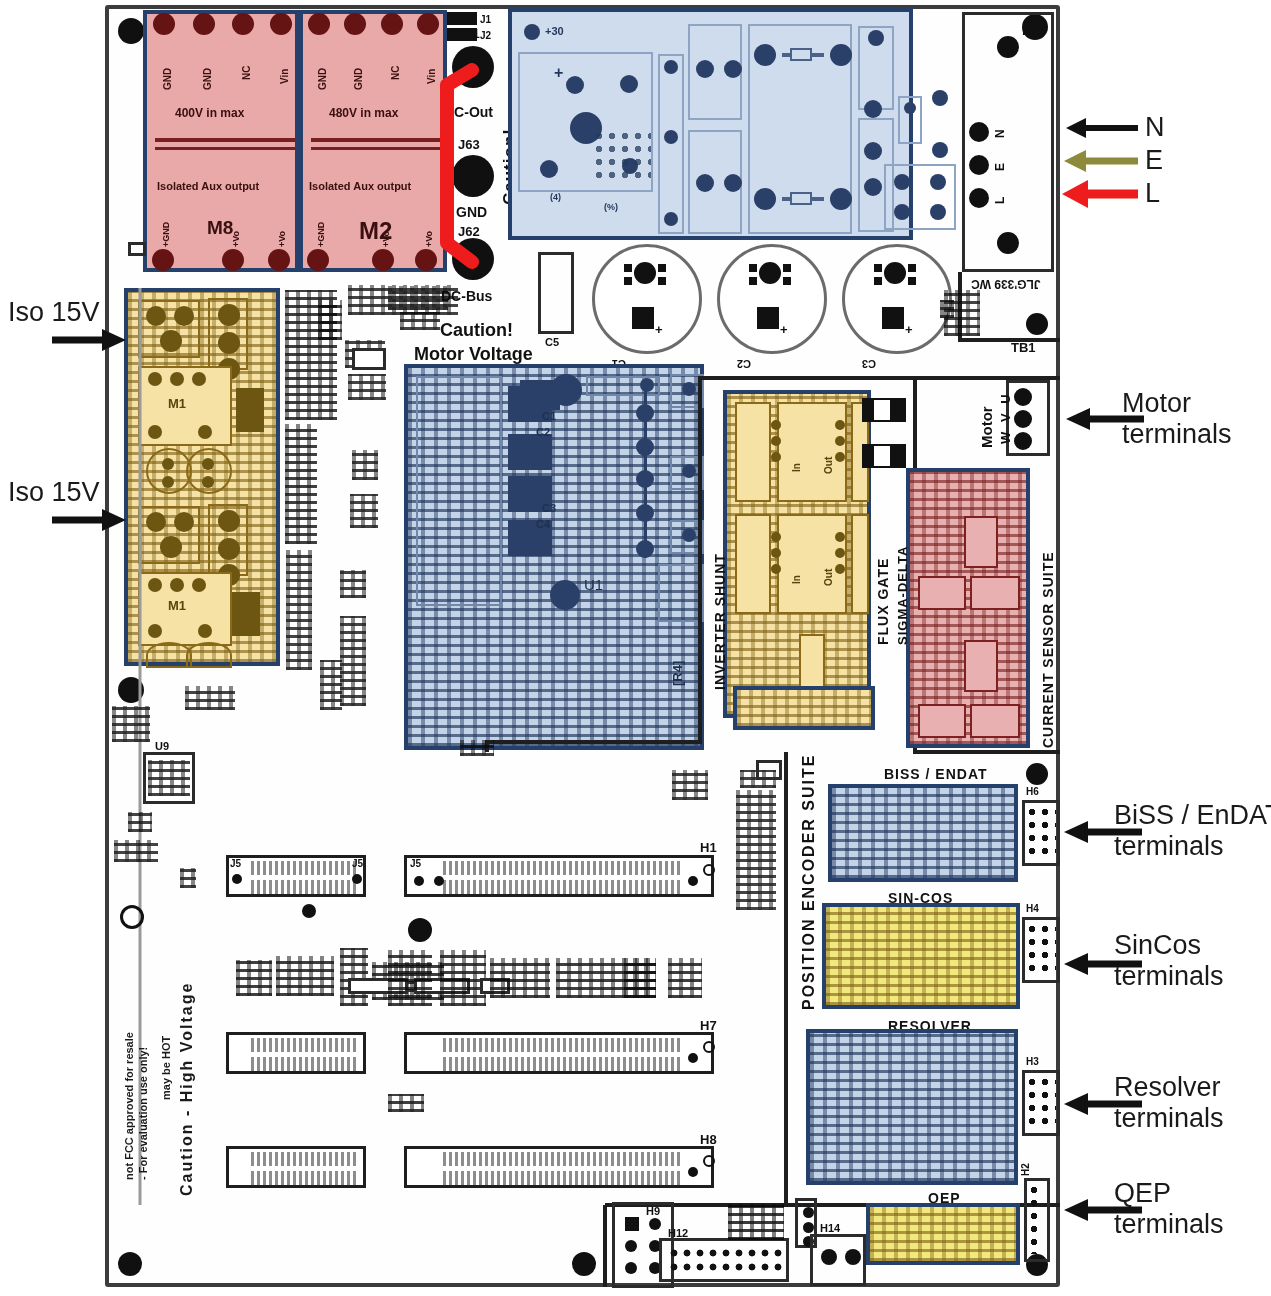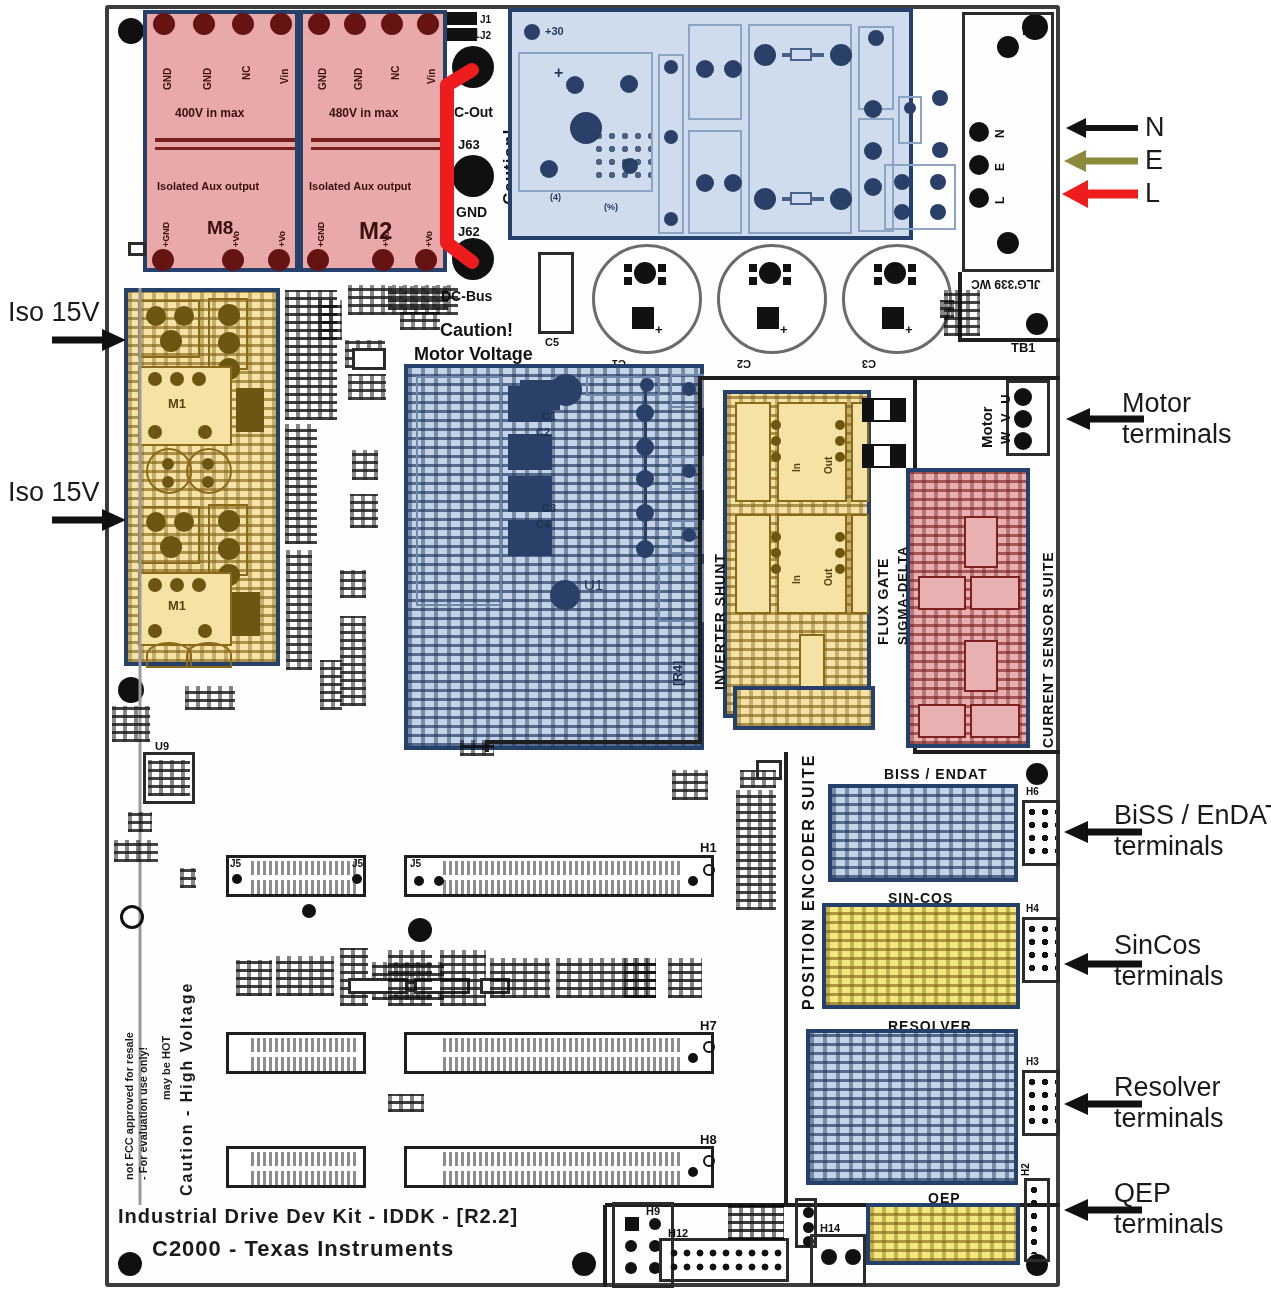--- a/index.html
+++ b/index.html
@@ -585,20 +585,18 @@
     <div class="abs" style="left:5px;top:6px;width:11px;height:11px;background:#111;border-radius:50%;"></div>
     <div class="abs" style="left:5px;top:21px;width:11px;height:11px;background:#111;border-radius:50%;"></div>
     <div class="abs" style="left:5px;top:35px;width:11px;height:11px;background:#111;border-radius:50%;"></div>
   </div>
   <div class="abs silk-outline" style="left:810px;top:1234px;width:56px;height:52px;">
     <div class="abs" style="left:8px;top:12px;width:16px;height:16px;background:#111;border-radius:50%;"></div>
     <div class="abs" style="left:32px;top:12px;width:16px;height:16px;background:#111;border-radius:50%;"></div>
   </div>
   <div class="lbl mono" style="left:820px;top:1222px;font-size:11px;font-weight:700;">H14</div>
 
-  <div class="lbl mono" style="left:118px;top:1205px;font-size:20px;font-weight:700;color:#1b1b1b;letter-spacing:1px;">Industrial Drive Dev Kit - IDDK - [R2.2]</div>
-  <div class="lbl mono" style="left:152px;top:1236px;font-size:22px;font-weight:700;color:#1b1b1b;letter-spacing:1px;">C2000 - Texas Instruments</div>
 
   <div class="abs silk-outline" style="left:128px;top:242px;width:18px;height:14px;"></div>
   <div class="abs cu-blk" style="left:940px;top:300px;width:14px;height:18px;opacity:.9;"></div>
   <div class="abs silk-outline" style="left:756px;top:760px;width:26px;height:20px;"></div>
 
 </div>
 
 </body></html>

